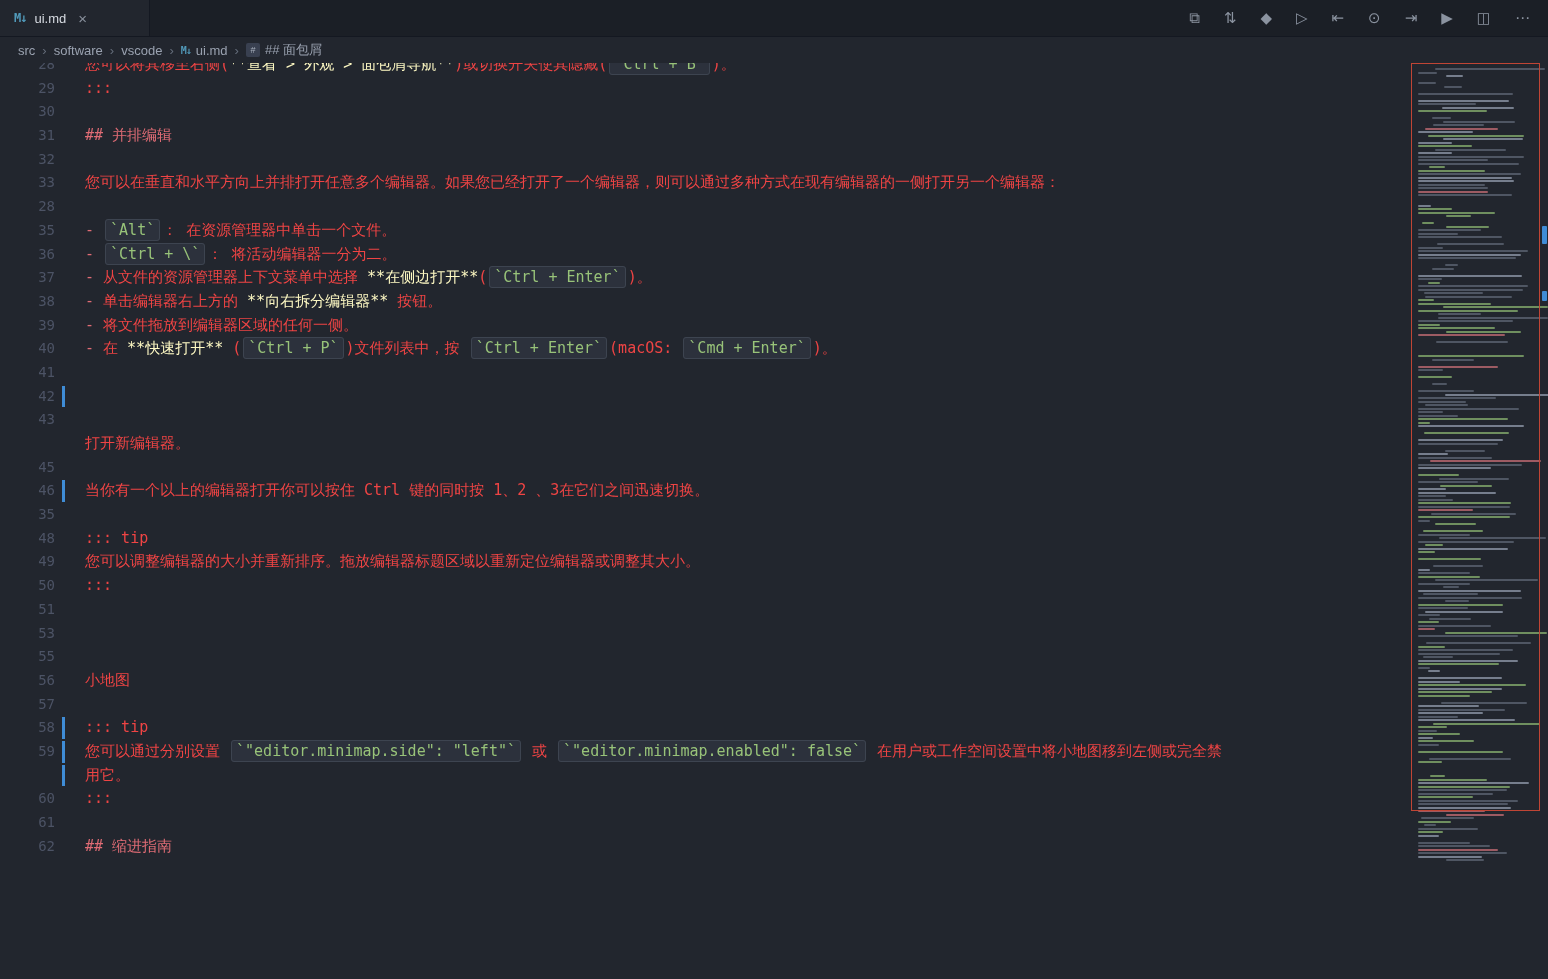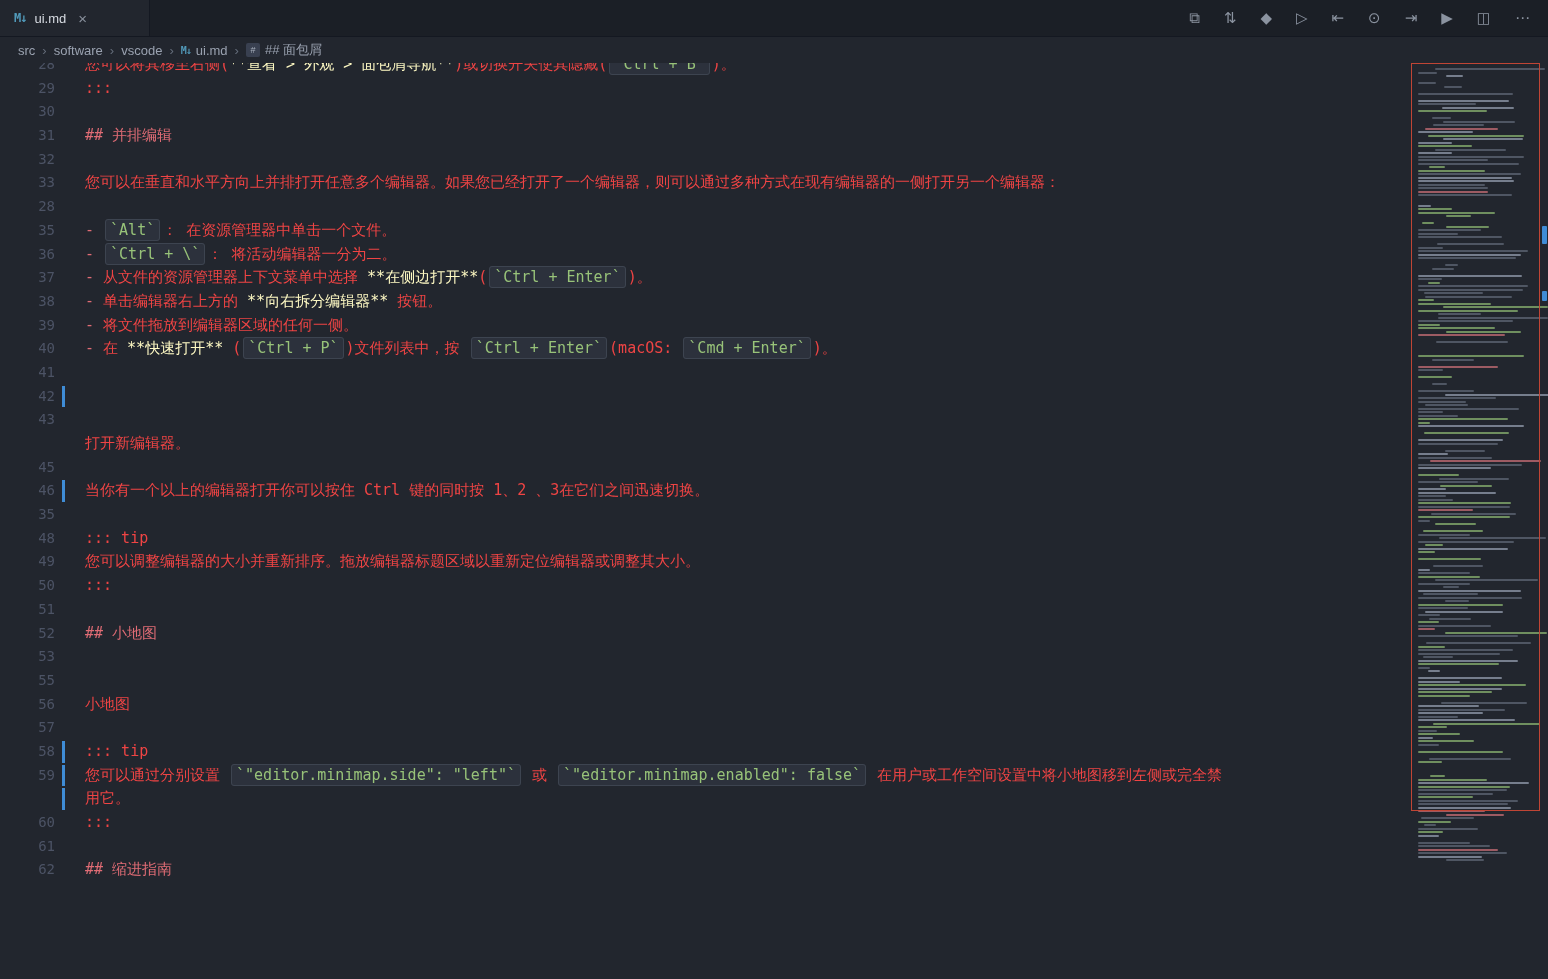--- a/index.html
+++ b/index.html
@@ -106,21 +106,20 @@
       <div class="editor-row"><div class="line-number">42</div><div class="git-bar"></div></div>
       <div class="editor-row"><div class="line-number">43</div><div class="row-content"></div></div>
       <div class="editor-row"><div class="line-number"></div><div class="row-content"><span class="seg-text">打开新编辑器。</span></div></div>
       <div class="editor-row"><div class="line-number">45</div><div class="row-content"></div></div>
       <div class="editor-row"><div class="line-number">46</div><div class="git-bar"></div><div class="row-content"><span class="seg-text">当你有一个以上的编辑器打开你可以按住 Ctrl 键的同时按 1、2 、3在它们之间迅速切换。</span></div></div>
       <div class="editor-row"><div class="line-number">35</div><div class="row-content"></div></div>
       <div class="editor-row"><div class="line-number">48</div><div class="row-content"><span class="seg-text">::: tip</span></div></div>
       <div class="editor-row"><div class="line-number">49</div><div class="row-content"><span class="seg-text">您可以调整编辑器的大小并重新排序。拖放编辑器标题区域以重新定位编辑器或调整其大小。</span></div></div>
       <div class="editor-row"><div class="line-number">50</div><div class="row-content"><span class="seg-text">:::</span></div></div>
       <div class="editor-row"><div class="line-number">51</div><div class="row-content"></div></div>
-      <div class="editor-row"><div class="line-number">52</div><div class="row-content"><span class="seg-head">## 小地图</span></div></div>
       <div class="editor-row"><div class="line-number">53</div><div class="row-content"></div></div>
       <div class="editor-row"><div class="line-number">55</div><div class="row-content"></div></div>
       <div class="editor-row"><div class="line-number">56</div><div class="row-content"><span class="seg-text">小地图</span></div></div>
       <div class="editor-row"><div class="line-number">57</div><div class="row-content"></div></div>
       <div class="editor-row"><div class="line-number">58</div><div class="git-bar"></div><div class="row-content"><span class="seg-text">::: tip</span></div></div>
       <div class="editor-row"><div class="line-number">59</div><div class="git-bar"></div><div class="row-content"><span class="seg-text">您可以通过分别设置 </span><span class="seg-code">`"editor.minimap.side": "left"`</span><span class="seg-text"> 或 </span><span class="seg-code">`"editor.minimap.enabled": false`</span><span class="seg-text"> 在用户或工作空间设置中将小地图移到左侧或完全禁</span></div></div>
       <div class="editor-row"><div class="line-number"></div><div class="git-bar"></div><div class="row-content"><span class="seg-text">用它。</span></div></div>
       <div class="editor-row"><div class="line-number">60</div><div class="row-content"><span class="seg-text">:::</span></div></div>
       <div class="editor-row"><div class="line-number">61</div><div class="row-content"></div></div>
       <div class="editor-row"><div class="line-number">62</div><div class="row-content"><span class="seg-head">## 缩进指南</span></div></div>

